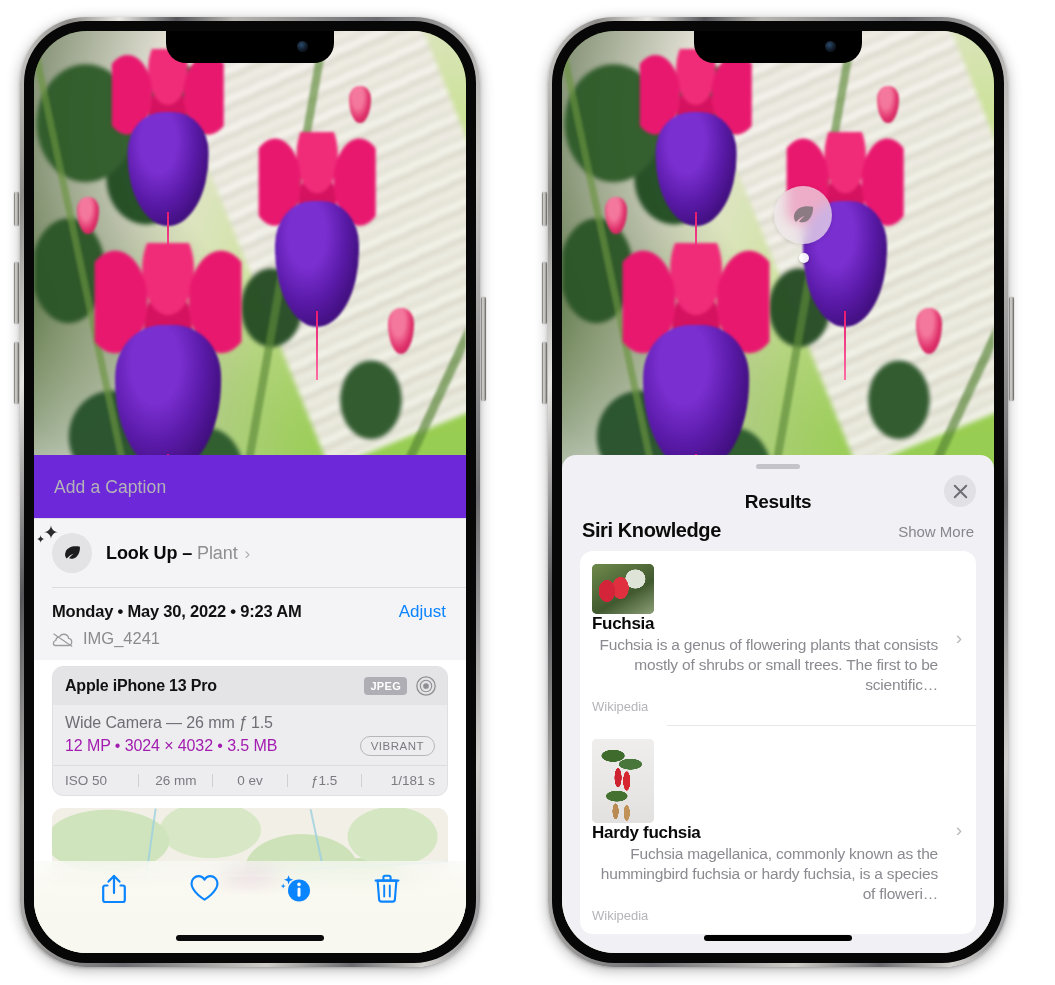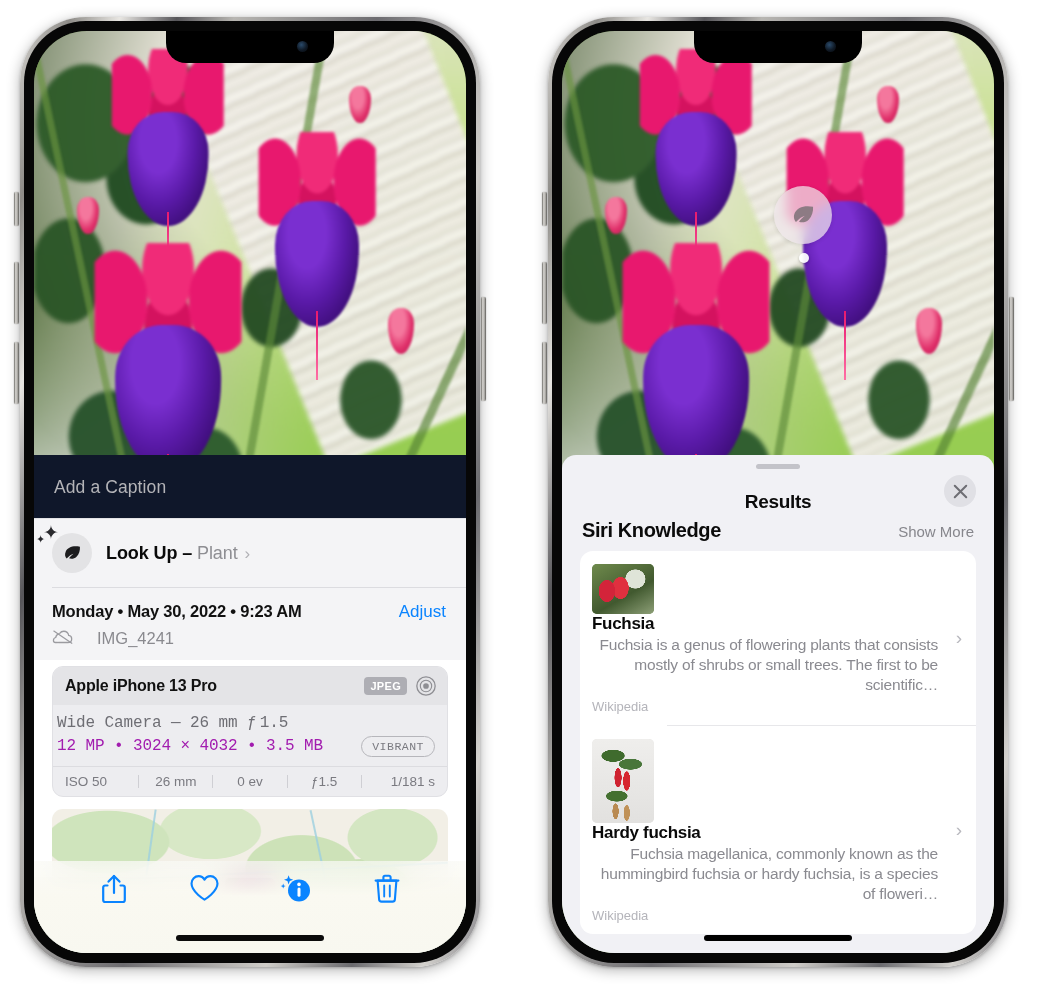--- a/index.html
+++ b/index.html
@@ -147,21 +147,21 @@
     filter: blur(1.2px);
   }
 
   
   .info-sheet {
     position: absolute; left:0; right:0; top: 424px; bottom: 0;
     background: #ffffff; z-index: 20;
     display: flex; flex-direction: column;
   }
   .caption-row {
-    padding: 22px 20px 20px 20px; background:#0f172a;
+    padding: 22px 20px 20px 20px; background:#6d28d9;
     font-size: 17.5px; color: #b4b4b8; letter-spacing: .1px;
   }
   .lookup-block { background:#f4f4f6; border-top: .5px solid #e2e2e5; }
   .lookup-row { display:flex; align-items:center; padding: 14px 20px 14px 18px; position: relative; }
   .leaf-chip {
     position: relative; width: 40px; height: 40px; border-radius: 50%;
     background: #e3e3e5; display:flex; align-items:center; justify-content:center;
     flex: 0 0 auto; margin-right: 14px;
   }
   .spark { position:absolute; color:#2a2a2e; line-height:1; pointer-events:none; }
@@ -169,38 +169,38 @@
   .spark.s2 { left:-16px; top: 1px;  font-size: 11px; }
   .lookup-text { font-size: 18px; color:#0a0a0a; font-weight: 700; letter-spacing:-.1px; }
   .lookup-text .sub { color:#8e8e93; font-weight: 400; }
   .chev-gray { color:#b0b0b5; font-size: 17px; margin-left: 7px; font-weight: 500; }
   .hairline { height:.5px; background:#dcdce0; margin-left: 18px; }
 
   .meta-block { background:#f4f4f6; padding: 14px 20px 12px 18px; }
   .meta-top { display:flex; align-items:flex-start; justify-content:space-between; }
   .meta-date { font-size: 16.5px; color:#111; font-weight: 700; letter-spacing:-.2px; }
   .adjust { font-size: 17px; color:#0a84ff; font-weight: 400; }
-  .meta-file { display:flex; align-items:flex-start; gap:23px; margin-top: 7px; }
+  .meta-file { display:flex; align-items:flex-end; gap:9px; margin-top: 7px; }
   .meta-file .fname { font-size: 16.5px; color:#8a8a8f; }
 
   .cam-card {
     margin: 6px 18px 0 18px; border-radius: 11px; overflow: hidden;
     background:#ededf0; border:.5px solid #e0e0e4;
   }
   .cam-head {
     display:flex; align-items:center; justify-content:space-between;
     padding: 8px 10px 8px 12px; background:#e4e4e7;
   }
   .cam-model { font-size: 16px; font-weight:700; color:#111; letter-spacing:-.2px; }
   .cam-head-right { display:flex; align-items:center; gap:8px; }
   .pill-jpeg {
     background:#aeaeb4; color:#fff; font-size: 11px; font-weight:700;
     padding: 3px 6px; border-radius: 4px; letter-spacing:.3px;
   }
-  .cam-body { padding: 9px 12px 9px 4px; font-family: Liberation Mono, monospace; }
+  .cam-body { padding: 9px 12px 9px 12px; }
   .cam-line1 { font-size: 16px; color:#6e6e74; letter-spacing:-.1px; }
   .cam-line2row { display:flex; align-items:center; justify-content:space-between; margin-top: 4px; }
   .cam-line2 { font-size: 16px; color:#a21caf; letter-spacing:-.1px; }
   .pill-vibrant {
     border:1px solid #b6b6bb; color:#7a7a80; font-size: 11.5px;
     padding: 3px 10px; border-radius: 11px; letter-spacing:.5px;
   }
   .cam-exif {
     display:flex; align-items:center; border-top:.5px solid #dcdce0;
     padding: 7px 4px 7px 4px;

